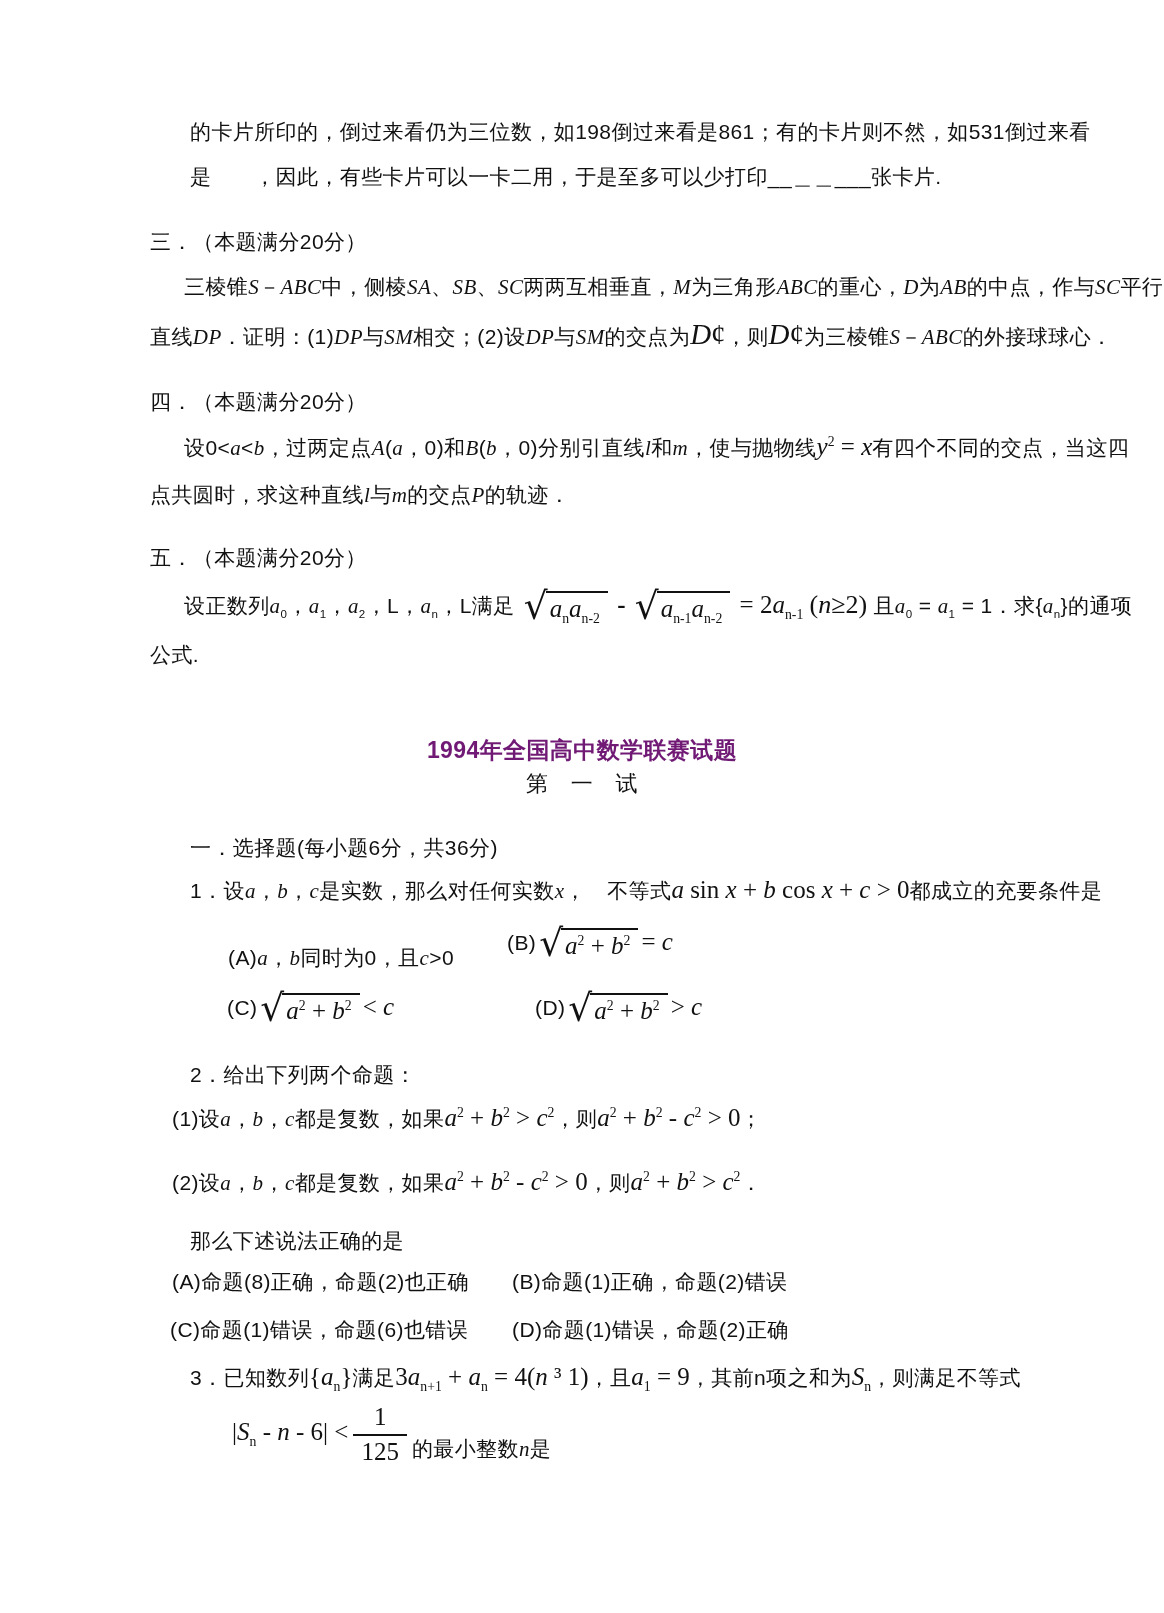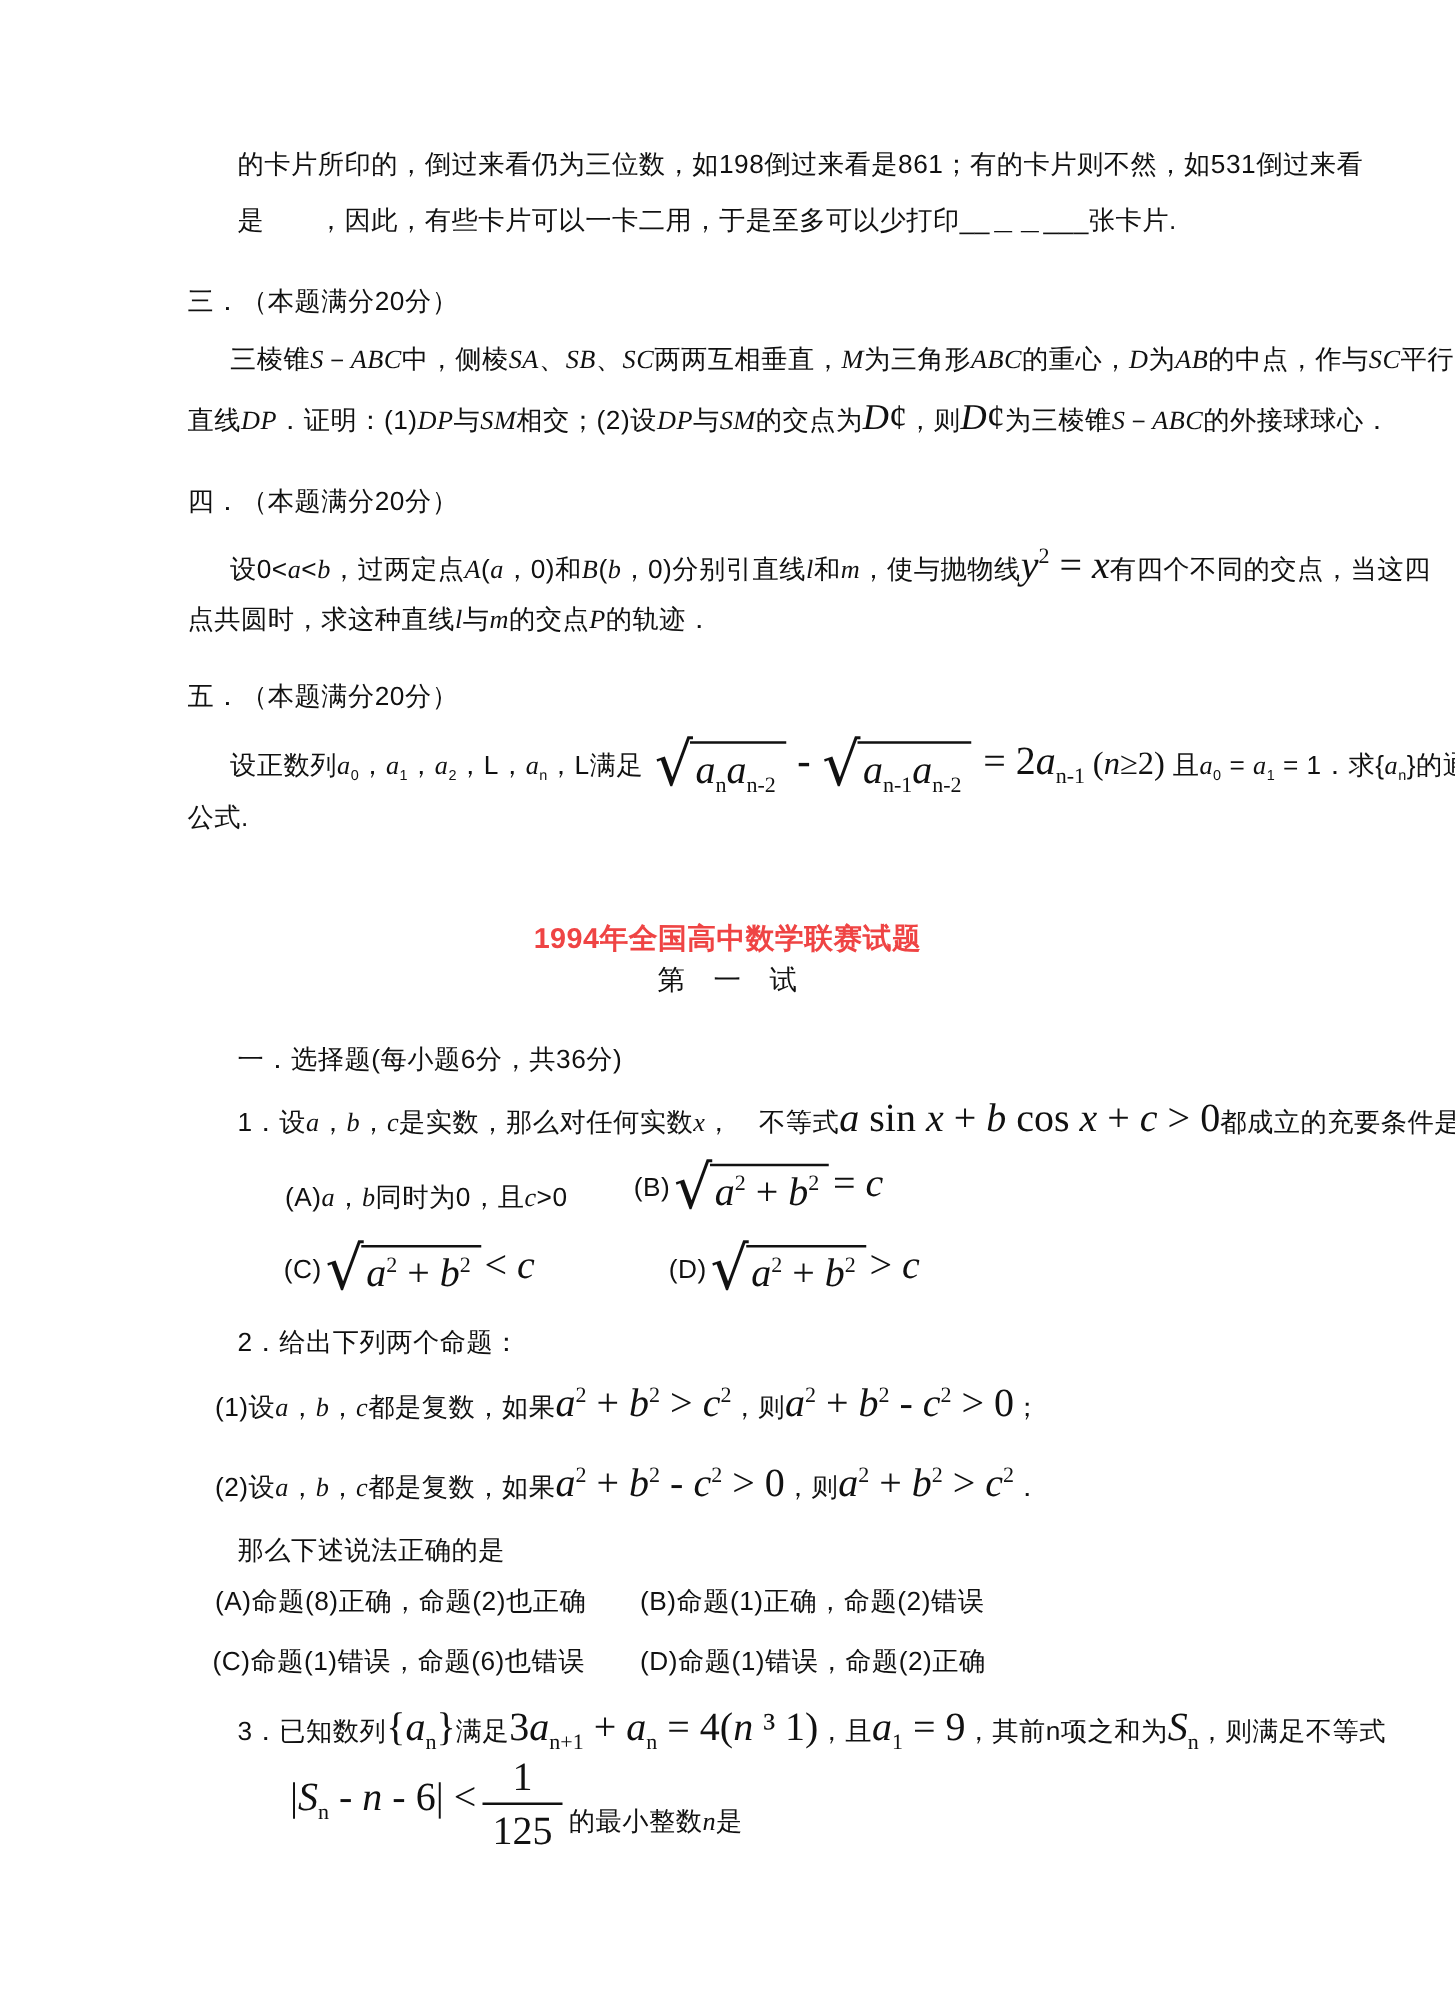--- a/index.html
+++ b/index.html
@@ -1,20 +1,20 @@
 <!DOCTYPE html>
 <html><head>
 <meta charset="utf-8">
 <style>
   html,body{margin:0;padding:0;background:#ffffff;}
   .page{position:relative;width:1164px;height:1613px;background:#ffffff;
         font-family:"Liberation Sans",sans-serif;color:#111111;overflow:hidden;}
   .ln{position:absolute;white-space:nowrap;font-size:21px;line-height:1.15;letter-spacing:0.4px;}
   .ln i{font-family:"Liberation Serif",serif;font-style:italic;}
-  .ms{font-family:"Liberation Serif",serif;font-size:32px;letter-spacing:0;font-style:normal;}
+  .ms{font-family:"Liberation Serif",serif;font-size:25px;letter-spacing:0;font-style:normal;}
   .ms i{font-style:italic;}
   .big{font-size:29px;}
   .sm{font-size:26px;}
   sub,sup{font-size:0.55em;line-height:0;}
   .sqrt{display:inline-block;vertical-align:middle;white-space:nowrap;margin:0 3px;}
   .sqrt-sign{display:inline-block;font-style:normal;font-size:1.5em;line-height:0.8;
              vertical-align:top;margin-right:-2px;font-family:"DejaVu Sans",sans-serif;}
   .sqrt-body{display:inline-block;border-top:2px solid currentColor;padding:2px 8px 0 4px;}
   .frac{display:inline-block;vertical-align:middle;text-align:center;margin:0 5px;}
   .frac-num{display:block;padding:0 10px 2px;}
@@ -48,21 +48,21 @@
     <span>设正数列<i>a</i><sub>0</sub>，<i>a</i><sub>1</sub>，<i>a</i><sub>2</sub>，L，<i>a</i><sub>n</sub>，L满足</span>
     <span class="ms sqrt"><span class="sqrt-sign">√</span><span class="sqrt-body"><i>a</i><sub>n</sub><i>a</i><sub>n-2</sub></span></span>
     <span class="ms bold">-</span>
     <span class="ms sqrt"><span class="sqrt-sign">√</span><span class="sqrt-body"><i>a</i><sub>n-1</sub><i>a</i><sub>n-2</sub></span></span>
     <span class="ms">= 2<i>a</i><sub>n-1</sub></span>
     <span class="ms sm">(<i>n</i>≥2)</span>
     <span>且<i>a</i><sub>0</sub> = <i>a</i><sub>1</sub> = 1．求{<i>a</i><sub>n</sub>}的通项</span>
   </div>
   <div class="ln" style="top:643px;left:150px">公式.</div>
 
-  <div class="ln center bold" style="top: 737px; font-size: 23px; color: #ef4444;">1994年全国高中数学联赛试题</div>
+  <div class="ln center bold" style="top: 737px; font-size: 23px; color: #701a75;">1994年全国高中数学联赛试题</div>
   <div class="ln center" style="top:771px;font-size:22px">第　一　试</div>
 
   <div class="ln" style="top:836px;left:190px">一．选择题(每小题6分，共36分)</div>
 
   <div class="ln" style="top:876px;left:190px">
     <span>1．设<i>a</i>，<i>b</i>，<i>c</i>是实数，那么对任何实数<i>x</i>，　不等式</span><span class="ms"><i>a</i> sin <i>x</i> + <i>b</i> cos <i>x</i> + <i>c</i> &gt; 0</span><span>都成立的充要条件是</span>
   </div>
   <div class="ln" style="top:946px;left:228px">(A)<i>a</i>，<i>b</i>同时为0，且<i>c</i>&gt;0</div>
   <div class="ln" style="top:928px;left:507px">
     <span>(B)</span><span class="ms sqrt"><span class="sqrt-sign">√</span><span class="sqrt-body"><i>a</i><sup>2</sup> + <i>b</i><sup>2</sup></span></span><span class="ms">= <i>c</i></span>

